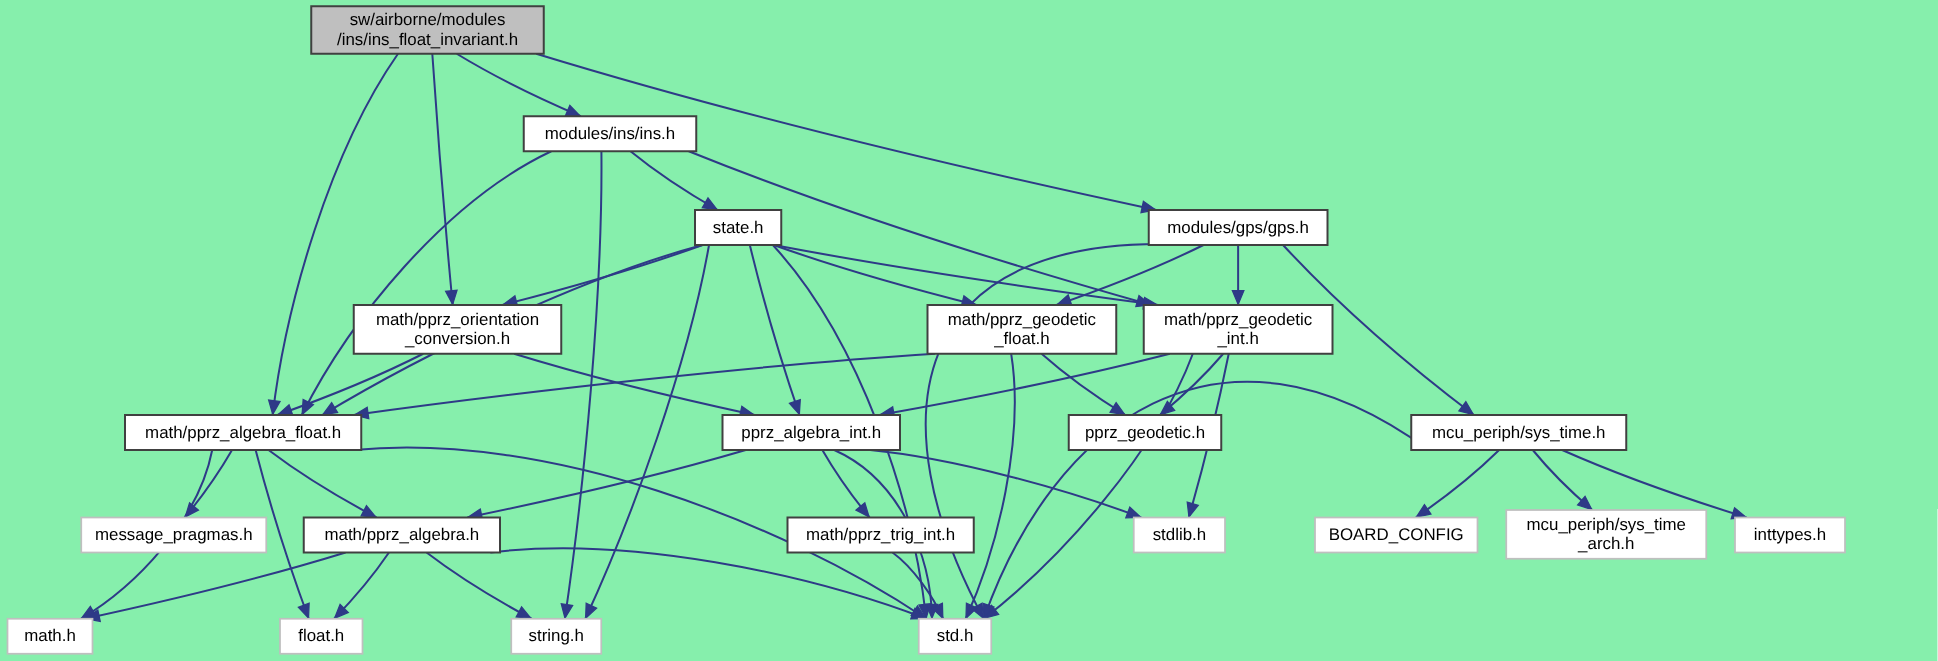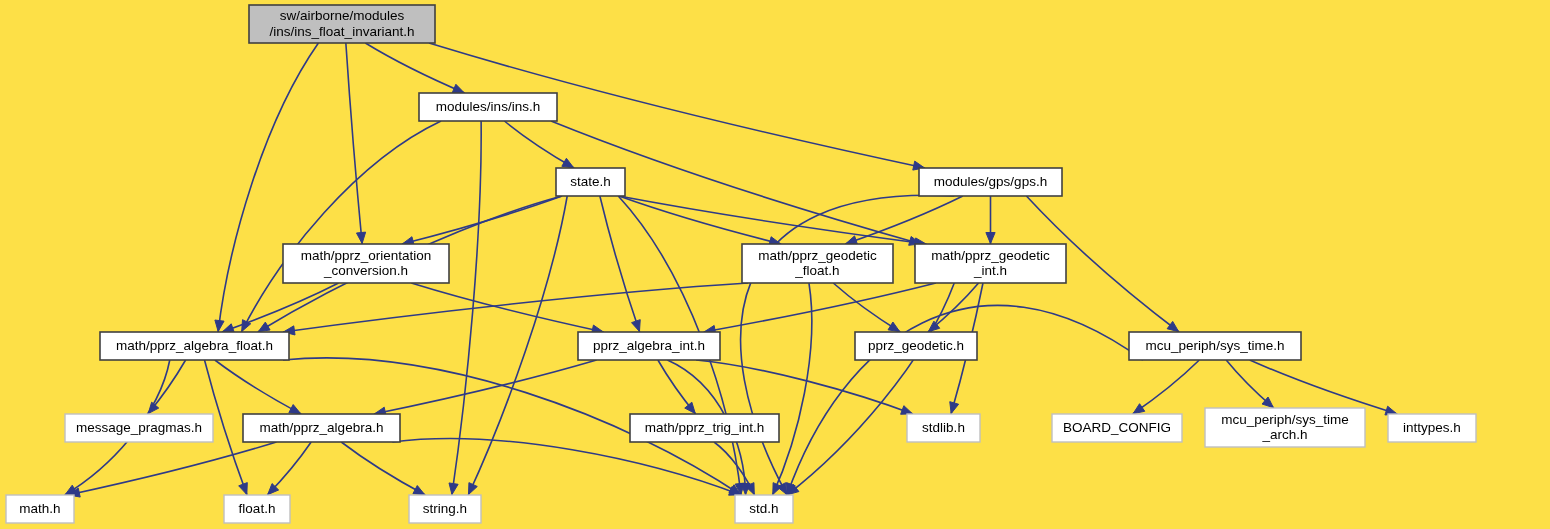--- a/index.html
+++ b/index.html
@@ -10,21 +10,21 @@
   body {
     font-family: "Liberation Sans", sans-serif;
     width: 1550px;
     height: 529px;
     overflow: hidden;
   }
   #graph-root {
     position: relative;
     width: 1550px;
     height: 529px;
-    background: #fde047;
+    background: #86efac;
   }
   svg#dep-graph {
     display: block;
     width: 1550px;
     height: 529px;
   }
   .edge-path {
     fill: none;
     stroke: #2e3a87;
     stroke-width: 1.6;

